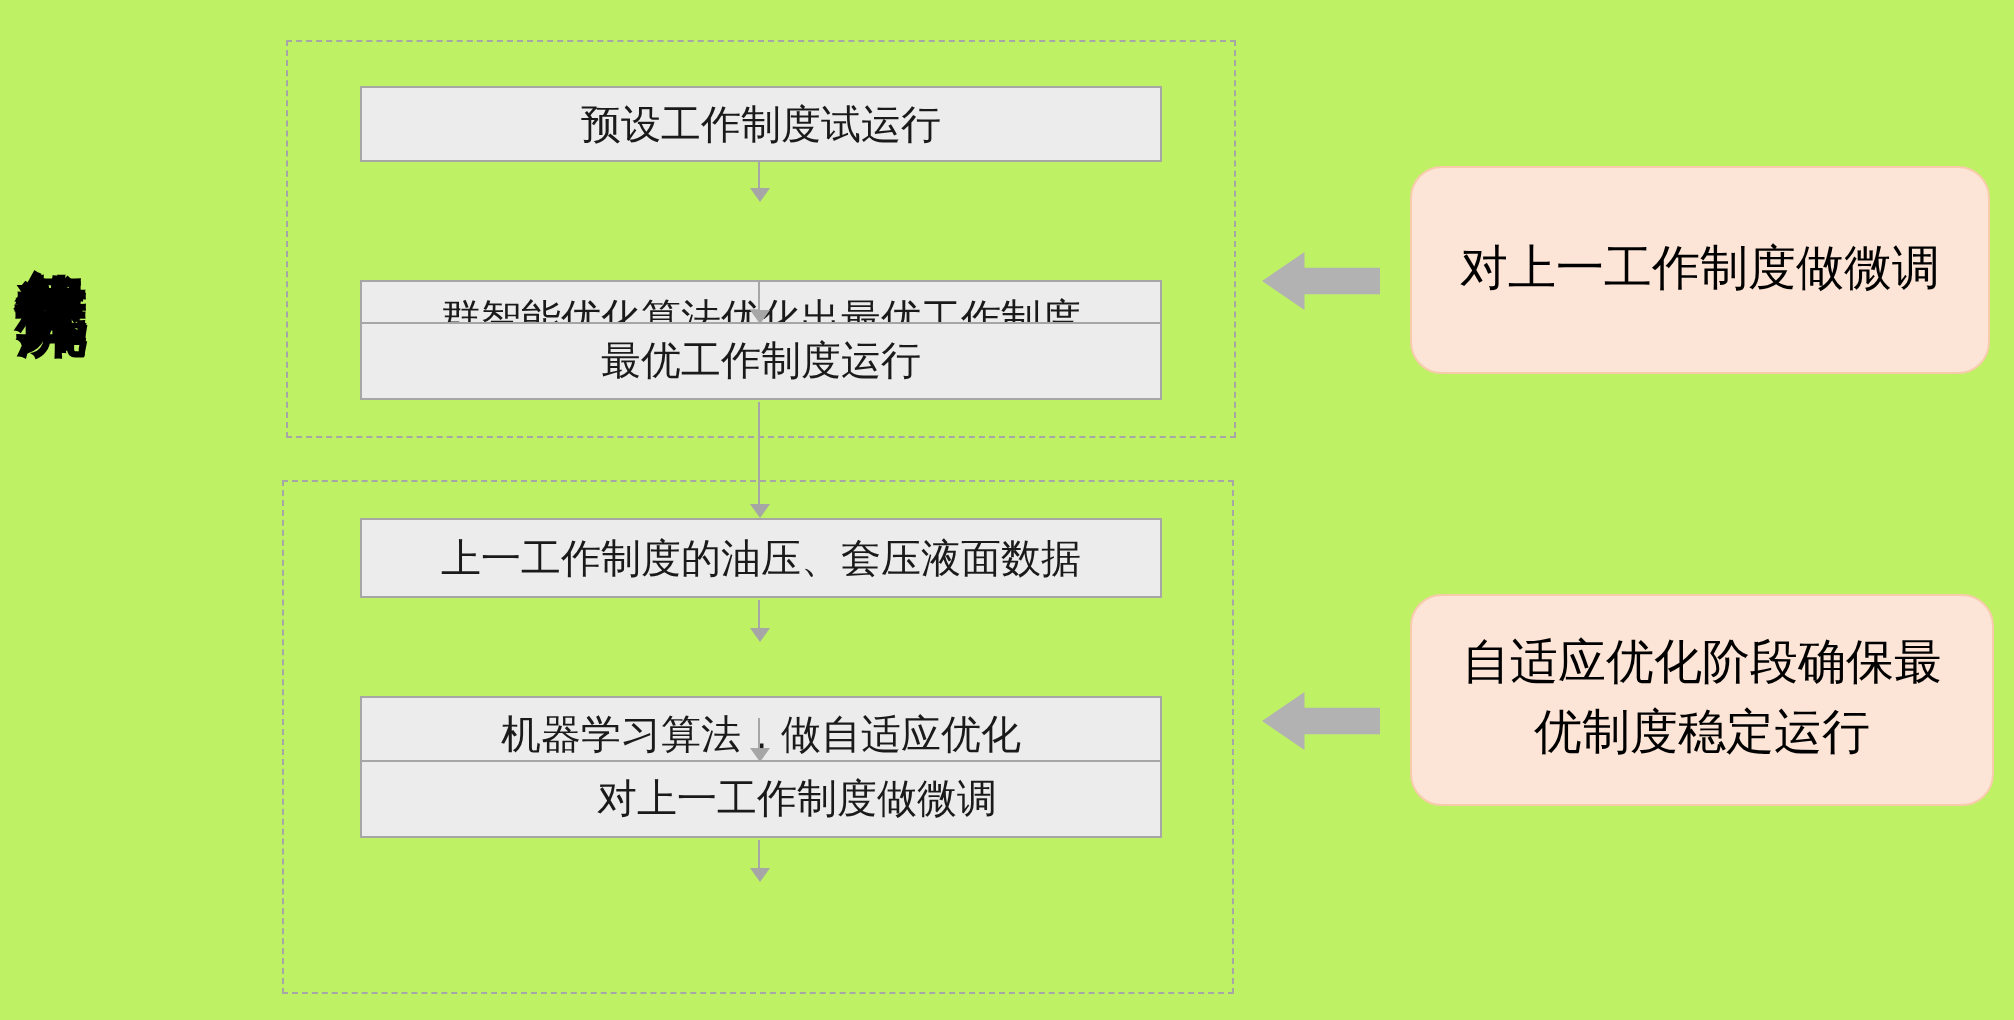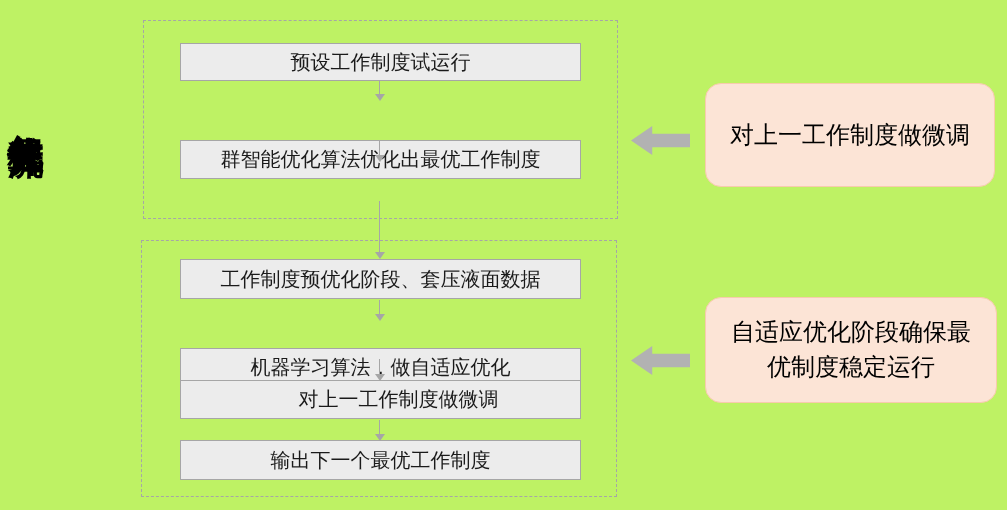--- a/index.html
+++ b/index.html
@@ -119,25 +119,25 @@
 <div class="canvas">
 
   <div class="main-title">气井优化计算流程</div>
 
   <div class="stage stage-1"></div>
 
   <div class="stage stage-2"></div>
 
   <div class="flow-box fb-1">预设工作制度试运行</div>
   <div class="flow-box fb-2">群智能优化算法优化出最优工作制度</div>
+  <div class="flow-box fb-3">最优工作制度运行</div>
 
-  <div class="flow-box fb-4">工作制度预优化阶段、套压液面数据</div>
+  <div class="flow-box fb-4">上一工作制度的油压、套压液面数据</div>
   <div class="flow-box fb-5">机器学习算法，做自适应优化</div>
   <div class="flow-box fb-6">对上一工作制度做微调</div>
-  <div class="flow-box fb-7">输出下一个最优工作制度</div>
 
   <div class="vconn vc-1">
       <span class="vhead"></span>
     </div>
   <div class="vconn vc-2">
       <span class="vhead"></span>
     </div>
   <div class="vconn vc-3">
       <span class="vhead"></span>
     </div>

